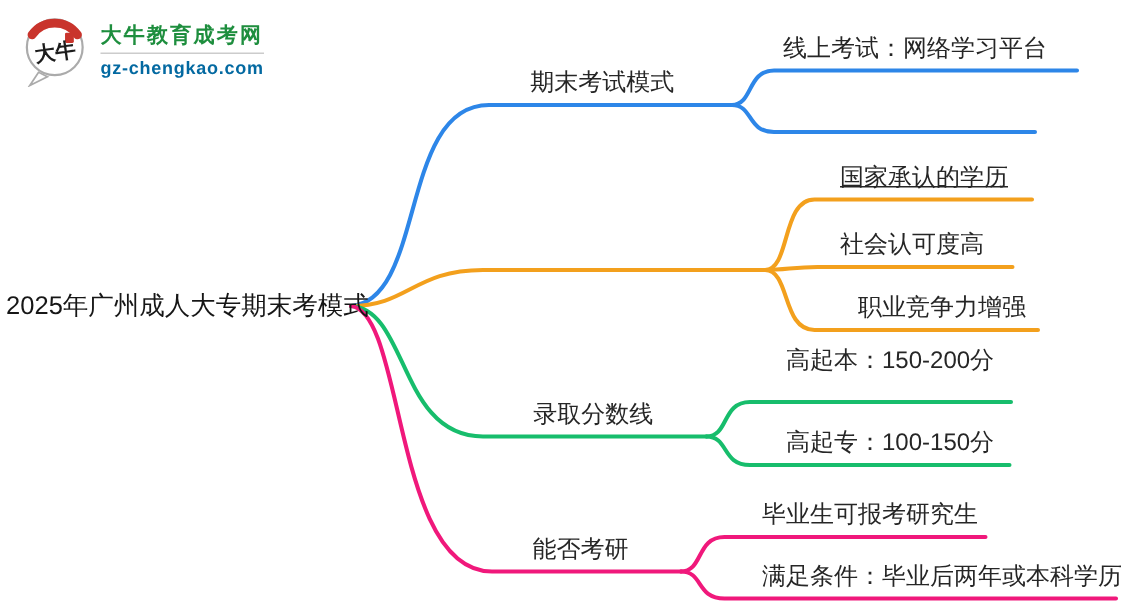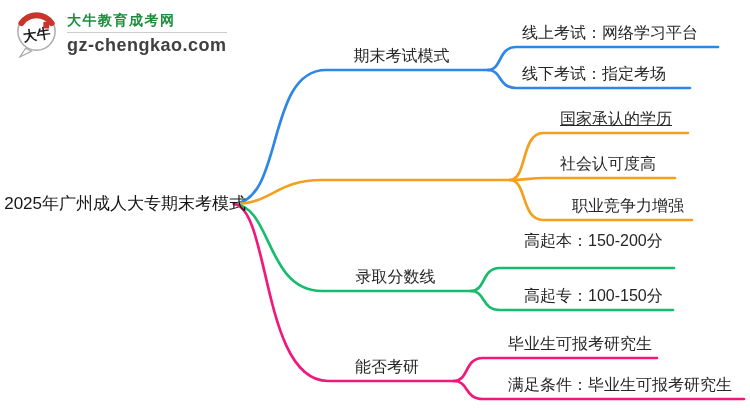--- a/index.html
+++ b/index.html
@@ -11,21 +11,21 @@
   .label {
     position:absolute; white-space:nowrap; color:#262626;
     font-size:16px; line-height:21px;
   }
   .root-label { font-size:17px; color:#161616; text-align:center; }
   .branch-label { text-align:center; }
   .logo { position:absolute; left:13px; top:9px; display:flex; align-items:center; gap:7px; cursor:pointer; }
   .logo-text { display:flex; flex-direction:column; }
   .logo-title { color:#1e8e3e; font-weight:bold; font-size:14px; letter-spacing:1.5px; }
   .logo-sep { height:1px; background:#cccccc; margin:2px 0; }
-  .logo-url { color:#404040; font-weight:bold; font-size:18px; letter-spacing:0.5px; }
+  .logo-url { color:#0369a1; font-weight:bold; font-size:12px; letter-spacing:0.5px; }
 </style>
 </head>
 <body>
 
 <div class="stage">
 
   <svg class="links" width="750" height="410" viewBox="0 0 750 410">
     <g fill="none" stroke-width="2.7" stroke-linecap="round">
 
       <path d="M234 204 C 284 200, 266 70, 326 70 H 488" stroke="#2d86e8"></path>
@@ -55,32 +55,31 @@
       <rect x="31" y="13" width="6" height="7" rx="1" fill="#c9342c"></rect>
       <text x="10" y="31" font-size="14" font-weight="bold" fill="#1c1c1c" transform="rotate(-8 24 24)">大牛</text>
     </svg>
     <div class="logo-text">
       <div class="logo-title">大牛教育成考网</div>
       <div class="logo-sep"></div>
       <div class="logo-url">gz-chengkao.com</div>
     </div>
   </div>
 
-  <div class="label root-label" style="left:4px; top:193px; width:242px;text-align:right;">2025年广州成人大专期末考模式</div>
+  <div class="label root-label" style="left:4px; top:193px; width:242px;">2025年广州成人大专期末考模式</div>
 
   <div class="label branch-label" style="left:325px; top:45px;  width:153px;">期末考试模式</div>
   <div class="label branch-label" style="left:320px; top:266px; width:151px;">录取分数线</div>
   <div class="label" style="left:522px; top:22px;">线上考试：网络学习平台</div>
 
   <div class="label branch-label" style="left:320px; top:356px; width:134px;">能否考研</div>
-  <div class="label" style="left:522px; top:63px;">线下考试：指定考场</div>
 
   <div class="label" style="left:560px; top:108px;text-decoration:underline;">国家承认的学历</div>
   <div class="label" style="left:560px; top:153px;">社会认可度高</div>
   <div class="label" style="left:572px; top:195px;text-align:center;">职业竞争力增强</div>
 
   <div class="label" style="left:524px; top:230px;">高起本：150-200分</div>
   <div class="label" style="left:524px; top:285px;">高起专：100-150分</div>
 
   <div class="label" style="left:508px; top:333px;">毕业生可报考研究生</div>
-  <div class="label" style="left:508px; top:374px;">满足条件：毕业生可报考研究生</div>
+  <div class="label" style="left:508px; top:374px;">满足条件：毕业后两年或本科学历</div>
 
 </div>
 
 </body></html>

